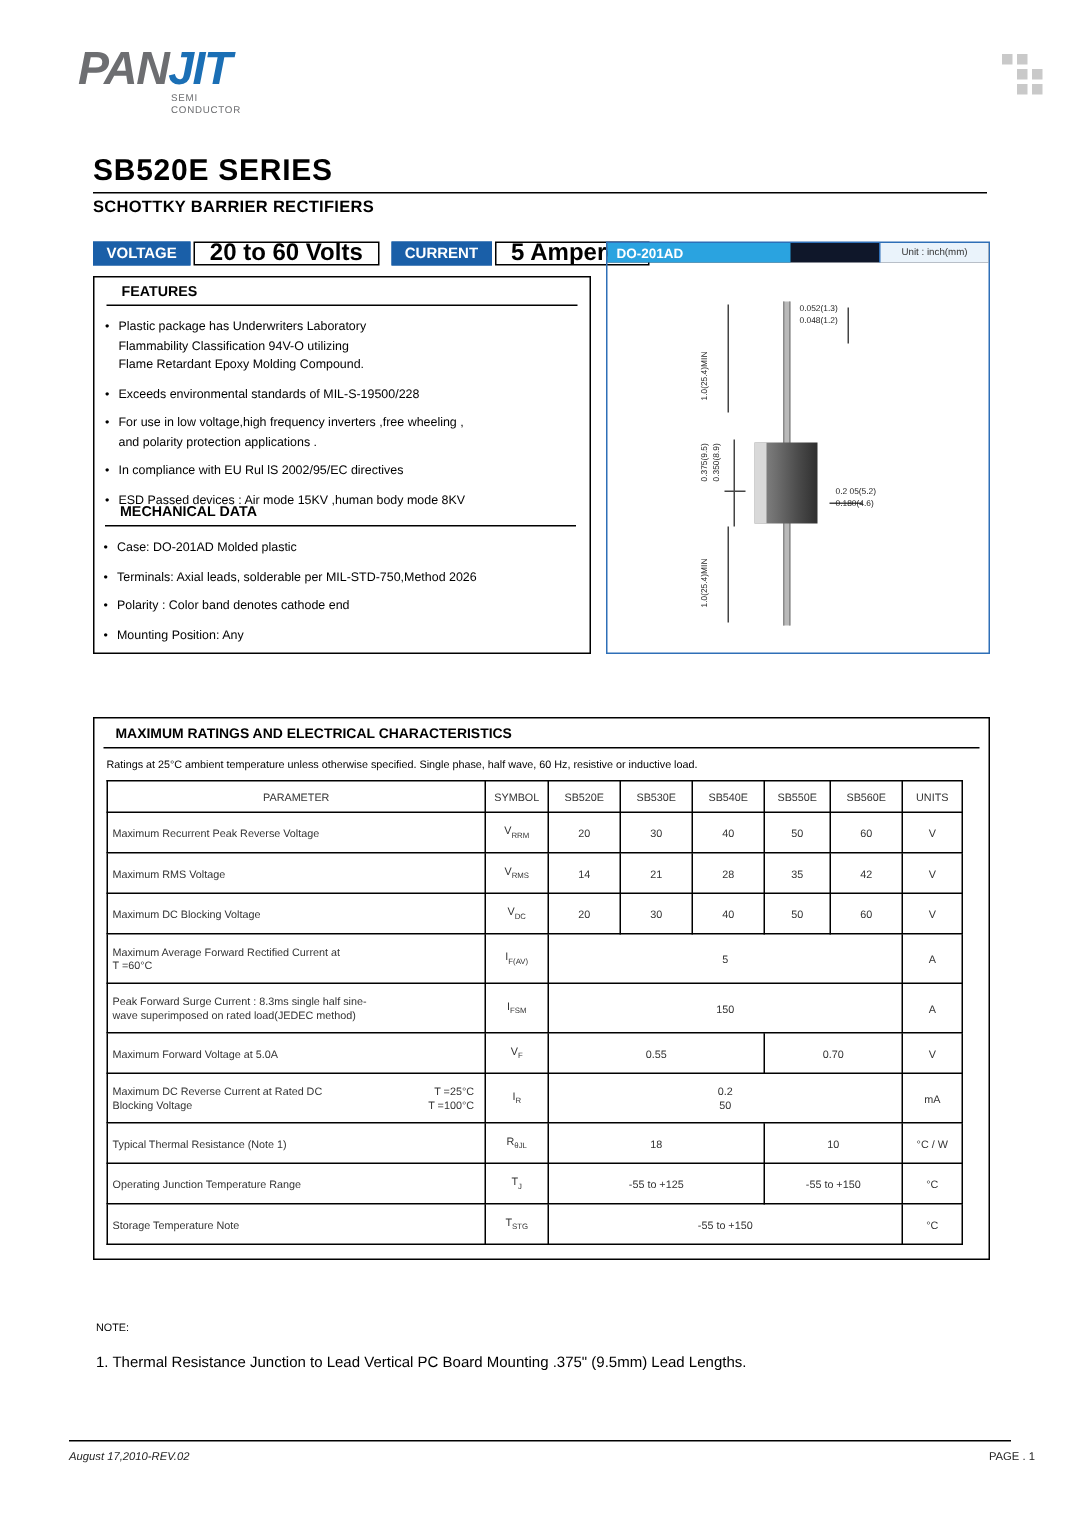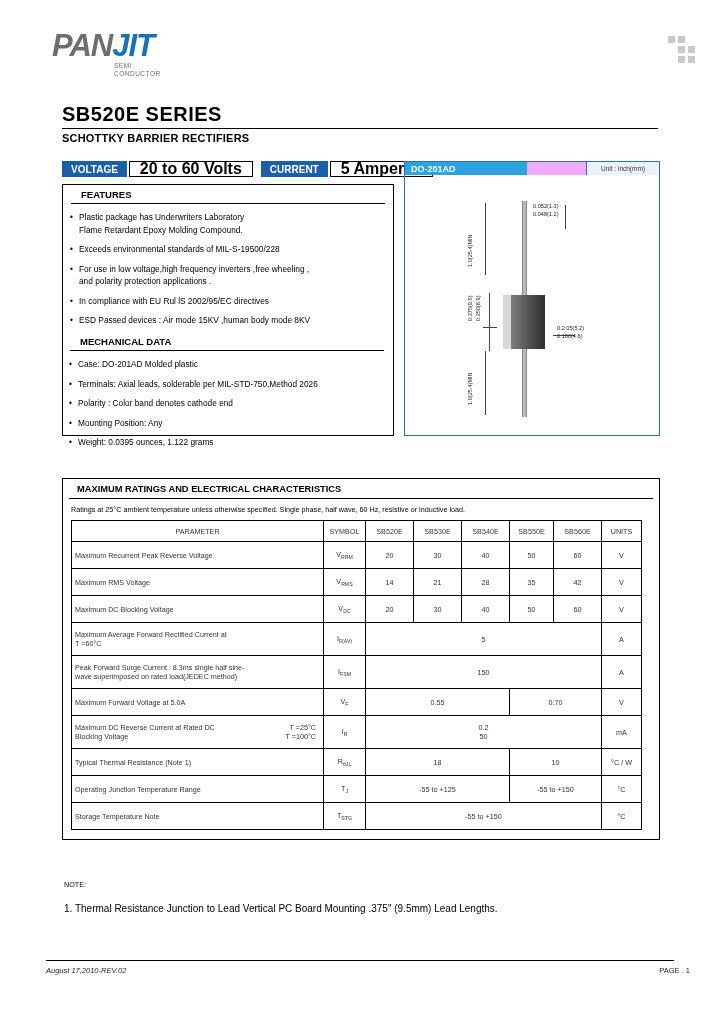--- a/index.html
+++ b/index.html
@@ -34,21 +34,21 @@
   .box-title{font-size:9.5px;font-weight:bold;padding:4px 0 3px 10px;border-bottom:1px solid #000;margin:0 8px;display:block;}
   .bul{font-size:8.3px;line-height:12.5px;padding-left:16px;position:relative;margin-top:7px;}
   .bul:before{content:"\2022";position:absolute;left:7px;top:0;}
   .cont{font-size:8.3px;line-height:12.5px;padding-left:16px;}
 
   .mech-box{position:absolute;left:62px;top:336px;width:330px;height:98px;}
   .mech-title{font-size:9.5px;font-weight:bold;padding:0 0 3px 10px;border-bottom:1px solid #000;margin:0 8px;}
 
   
   .pkg-box{position:absolute;left:404px;top:161px;width:254px;height:273px;border:1px solid #2e6fb7;}
-  .pkg-head{position:relative;height:13px;background:#f0abfc;}
+  .pkg-head{position:relative;height:13px;background:#0f172a;}
   .pkg-name{position:absolute;left:0;top:0;width:122px;height:13px;background:#2aa3e0;color:#fff;font-size:9px;font-weight:bold;display:flex;align-items:center;padding-left:6px;box-sizing:border-box;}
   .pkg-unit{position:absolute;right:0;top:0;width:72px;height:13px;background:#eaf3fb;color:#333;font-size:6.5px;display:flex;align-items:center;justify-content:center;border-left:1px solid #2e6fb7;}
   .pkg-body{position:relative;width:100%;height:258px;}
 
   .lead{position:absolute;left:117px;top:26px;width:3px;height:216px;background:#b9b9b9;border-left:1px solid #8a8a8a;border-right:1px solid #8a8a8a;}
   .bodyp{position:absolute;left:98px;top:120px;width:42px;height:54px;background:linear-gradient(90deg,#8e8e8e 0%,#6e6e6e 35%,#4a4a4a 70%,#2f2f2f 100%);}
   .bandp{position:absolute;left:98px;top:120px;width:8px;height:54px;background:#d9d9d9;}
 
   .dimtxt{position:absolute;font-size:5.6px;color:#222;line-height:7px;}
   .vtxt{writing-mode:vertical-rl;transform:rotate(180deg);}
@@ -104,35 +104,35 @@
     <div class="vc-lbl">VOLTAGE</div>
     <div class="vc-val">20 to 60 Volts</div>
     <div class="vc-gap"></div>
     <div class="vc-lbl">CURRENT</div>
     <div class="vc-val">5 Amperes</div>
   </div>
 
   <div class="features-box">
     <div class="box-title">FEATURES</div>
     <div class="bul">Plastic package has Underwriters Laboratory</div>
+    <div class="cont">Flammability Classification 94V-O utilizing</div>
     <div class="cont">Flame Retardant Epoxy Molding Compound.</div>
     <div class="bul">Exceeds environmental standards of MIL-S-19500/228</div>
     <div class="bul">For use in low voltage,high frequency inverters ,free wheeling ,</div>
     <div class="cont">and polarity protection applications .</div>
     <div class="bul">In compliance with EU Rul lS 2002/95/EC directives</div>
     <div class="bul">ESD Passed devices : Air mode 15KV ,human body mode 8KV</div>
   </div>
 
   <div class="mech-box">
     <div class="mech-title">MECHANICAL DATA</div>
     <div class="bul">Case: DO-201AD Molded plastic</div>
     <div class="bul">Terminals: Axial leads, solderable per MIL-STD-750,Method 2026</div>
     <div class="bul">Polarity : Color band denotes cathode end</div>
     <div class="bul">Mounting Position: Any</div>
-    <div class="bul">Weight: 0.0395 ounces, 1.122 grams</div>
   </div>
 
   <div class="pkg-box">
     <div class="pkg-head">
       <div class="pkg-name">DO-201AD</div>
       <div class="pkg-unit">Unit : inch(mm)</div>
     </div>
     <div class="pkg-body">
       <div class="lead"></div>
       <div class="bodyp"></div>

